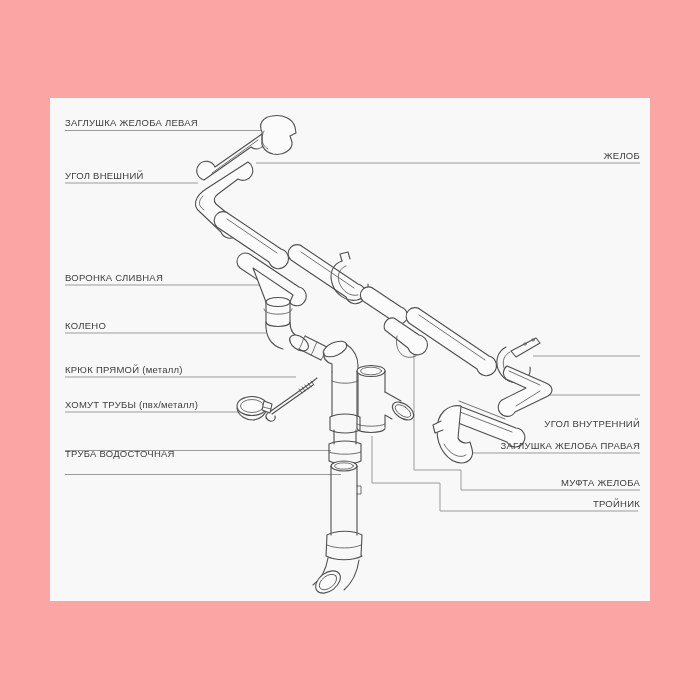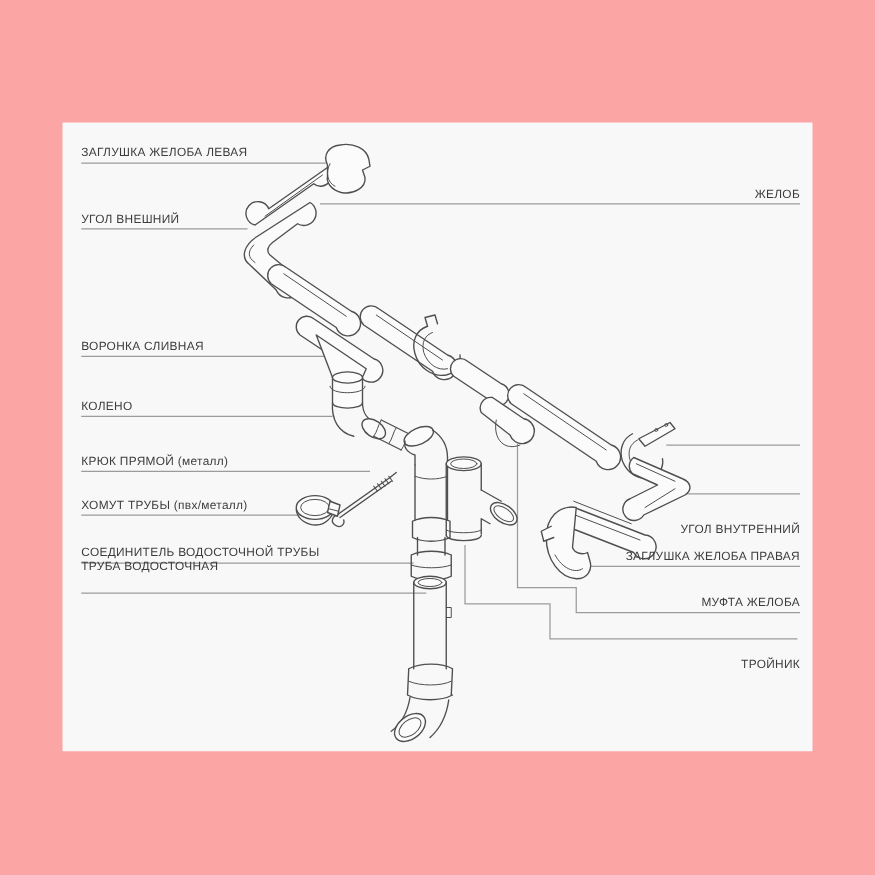--- a/index.html
+++ b/index.html
@@ -18,21 +18,21 @@
   #lb4{left:65px;top:364px;}
   #lb5{left:65px;top:399px;}
   #lb6{left:65px;top:437px;}
   #lb7{left:65px;top:448px;}
   
   #lb8{right:60px;top:150px;}
   #lb9{right:60px;top:330px;}
   #lb10{right:60px;top:382px;margin-top:36px;}
   #lb11{right:60px;top:440px;text-align:right;}
   #lb12{right:60px;top:477px;}
-  #lb13{right:60px;top:498px;margin-top:28px;}
+  #lb13{right:60px;top:498px;}
 </style>
 </head>
 <body>
 
 <div id="stage">
   <div id="canvas-bg"></div>
 
   <svg width="700" height="700" viewBox="0 0 700 700">
 
     <g stroke="#9b9b9b" stroke-width="1" fill="none">
@@ -203,21 +203,20 @@
       </g>
     </g>
   </svg>
 
   <div id="lb0" class="lbl">ЗАГЛУШКА ЖЕЛОБА ЛЕВАЯ</div>
   <div id="lb1" class="lbl">УГОЛ ВНЕШНИЙ</div>
   <div id="lb2" class="lbl">ВОРОНКА СЛИВНАЯ</div>
   <div id="lb3" class="lbl">КОЛЕНО</div>
   <div id="lb4" class="lbl">КРЮК ПРЯМОЙ (металл)</div>
   <div id="lb5" class="lbl">ХОМУТ ТРУБЫ (пвх/металл)</div>
-  <div id="lb6" class="lbl">СОЕДИНИТЕЛЬ ВОДОСТОЧНОЙ ТРУБЫ</div>
   <div id="lb7" class="lbl">ТРУБА ВОДОСТОЧНАЯ</div>
 
   <div id="lb8" class="lbl right">ЖЕЛОБ</div>
   <div id="lb10" class="lbl right">УГОЛ ВНУТРЕННИЙ</div>
   <div id="lb11" class="lbl right">ЗАГЛУШКА ЖЕЛОБА ПРАВАЯ</div>
   <div id="lb12" class="lbl right">МУФТА ЖЕЛОБА</div>
   <div id="lb13" class="lbl right">ТРОЙНИК</div>
 </div>
 
 </body></html>

